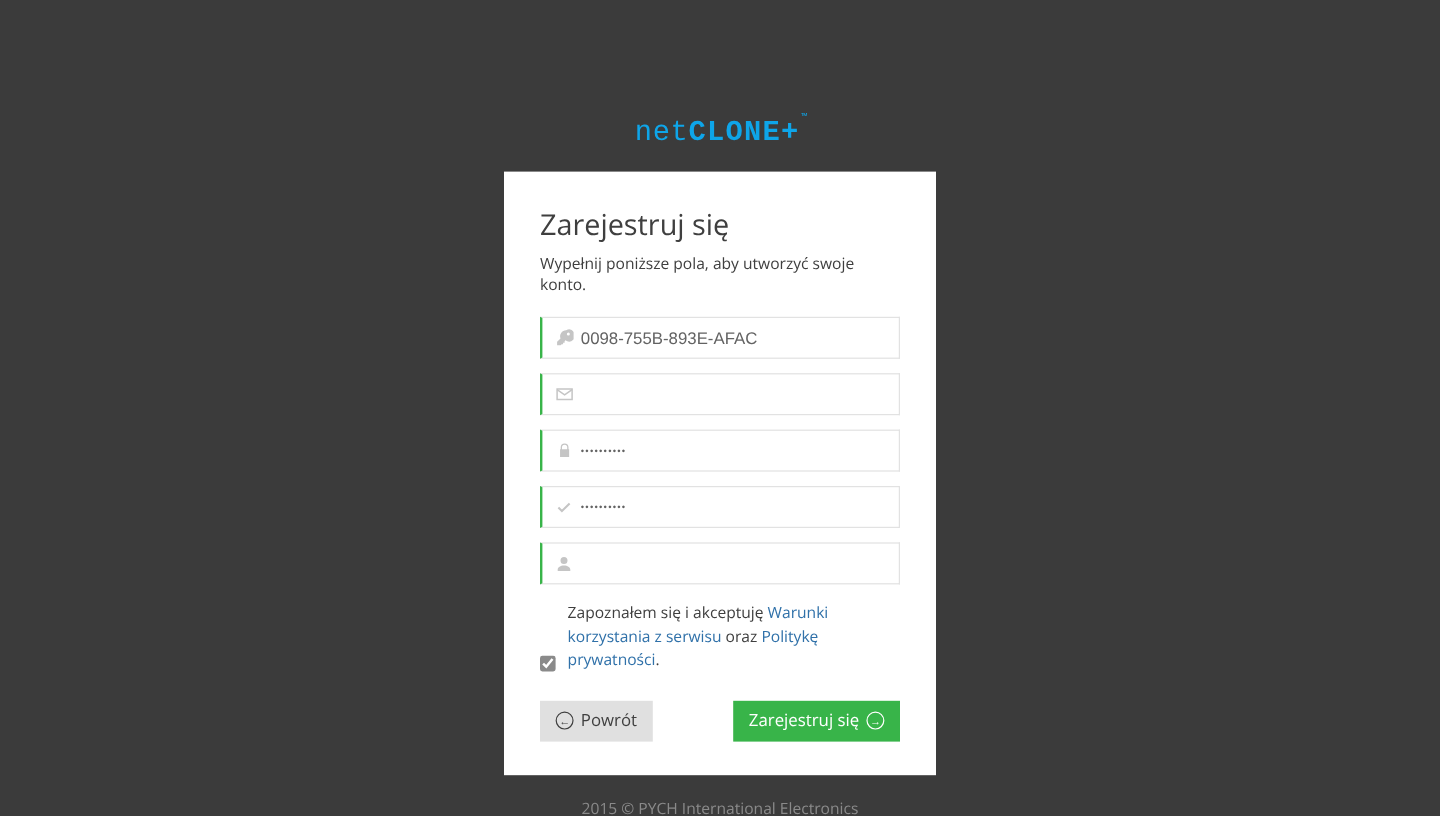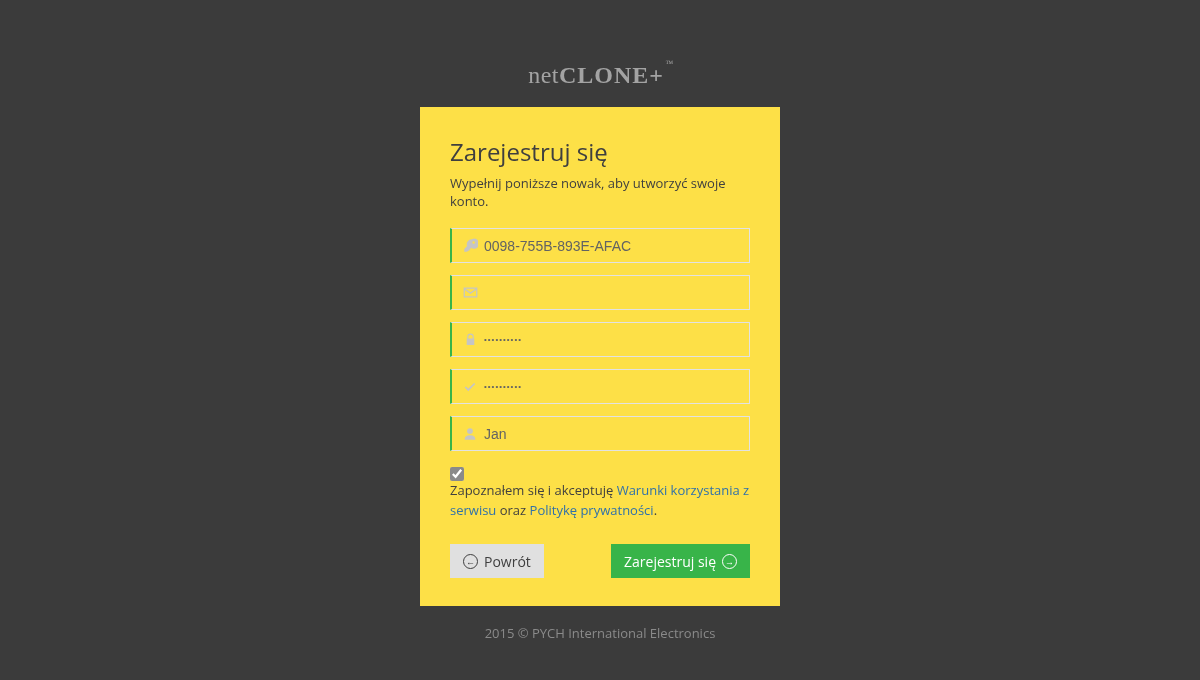--- a/index.html
+++ b/index.html
@@ -6,34 +6,35 @@
     body {
       background: #3b3b3b;
       font-family: "Open Sans", "Helvetica Neue", Arial, sans-serif;
       display: flex;
       flex-direction: column;
       align-items: center;
       min-height: 680px;
       padding-top: 62px;
     }
     .logo {
-      color: #a3a3a3;
+      color: #0ea5e9;
       font-size: 24px;
       letter-spacing: 0.5px;
       margin-bottom: 18px;
       font-weight: 300;
-      font-family: Liberation Serif, serif;
+      font-family: Liberation Mono, monospace;
+      margin-top: 36px;
     }
     .logo .light { font-weight: 300; }
     .logo .bold { font-weight: 800; letter-spacing: 1px; }
     .logo .plus { font-weight: 800; }
     .logo .tm { font-size: 8px; vertical-align: super; position: relative; top: -8px; left: 2px; }
     .card {
       width: 360px;
-      background: #fde047;
+      background: #ffffff;
       padding: 28px 30px 28px 30px;
     }
     .card h2 {
       font-size: 24px;
       font-weight: 400;
       color: #3f3f3f;
       margin-bottom: 6px;
     }
     .card .subtitle {
       font-size: 13px;
@@ -60,26 +61,25 @@
       flex: 1;
       border: none;
       outline: none;
       font-size: 14px;
       color: #636363;
       height: 100%;
       background: transparent;
     }
     .terms {
       display: flex;
-      align-items: flex-start;
+      align-items: flex-end;
       margin-top: 14px;
       font-size: 13px;
       color: #3f3f3f;
       line-height: 1.5;
-      flex-direction: column;
     }
     .terms input[type=checkbox] {
       margin-right: 10px;
       margin-top: 2px;
       width: 14px;
       height: 14px;
       accent-color: #8a8a8a;
     }
     .terms a {
       color: #3071a9;
@@ -129,21 +129,21 @@
   </style>
 </head>
 <body>
 
 <div class="logo">
   <span class="light">net</span><span class="bold">CLONE</span><span class="plus">+</span><span class="tm">™</span>
 </div>
 
 <div class="card">
   <h2>Zarejestruj się</h2>
-  <p class="subtitle">Wypełnij poniższe nowak, aby utworzyć swoje konto.</p>
+  <p class="subtitle">Wypełnij poniższe pola, aby utworzyć swoje konto.</p>
 
   <div class="field">
     <span class="icon">
       <svg width="15" height="15" viewBox="0 0 24 24" fill="currentColor">
           <path d="M14 2a8 8 0 0 0-7.46 10.9L2 17.4V22h4.6l1.5-1.5H10v-2h2v-2l1.1-1.1A8 8 0 1 0 14 2zm3 7a2 2 0 1 1 0-4 2 2 0 0 1 0 4z"></path>
         </svg>
     </span>
     <input type="text" value="0098-755B-893E-AFAC" style="">
   </div>
 
@@ -173,21 +173,20 @@
     </span>
     <input type="text" style="letter-spacing: 1px; font-size: 8px;" value="••••••••••">
   </div>
 
   <div class="field">
     <span class="icon">
       <svg width="14" height="14" viewBox="0 0 24 24" fill="currentColor">
           <path d="M12 12a5 5 0 1 0 0-10 5 5 0 0 0 0 10zm0 2c-5 0-9 2.5-9 6v2h18v-2c0-3.5-4-6-9-6z"></path>
         </svg>
     </span>
-    <input type="text" value="Jan" style="">
   </div>
 
   <div class="terms">
     <input type="checkbox" checked="" style="">
     <div>
       <span>Zapoznałem się i akceptuję </span><a>Warunki korzystania z serwisu</a><span> oraz </span><a>Politykę prywatności</a><span>.</span>
     </div>
   </div>
 
   <div class="actions">

